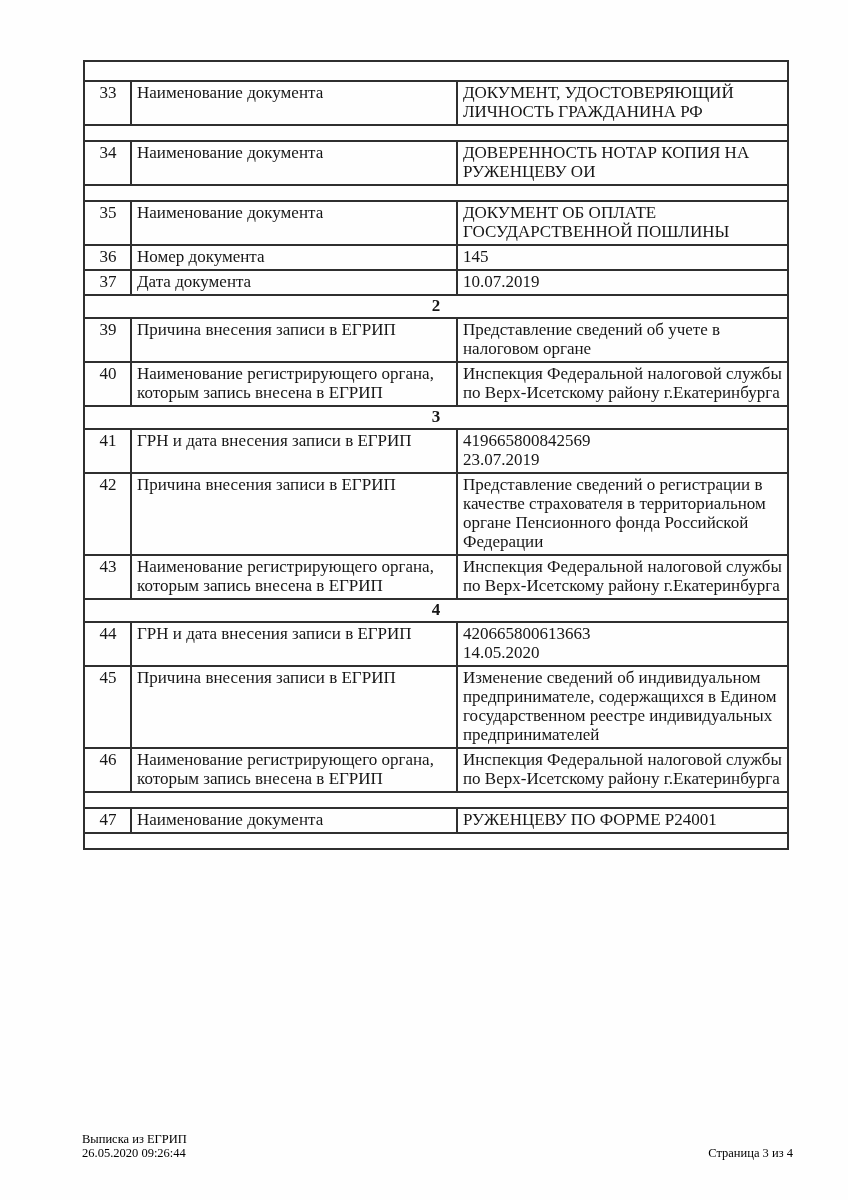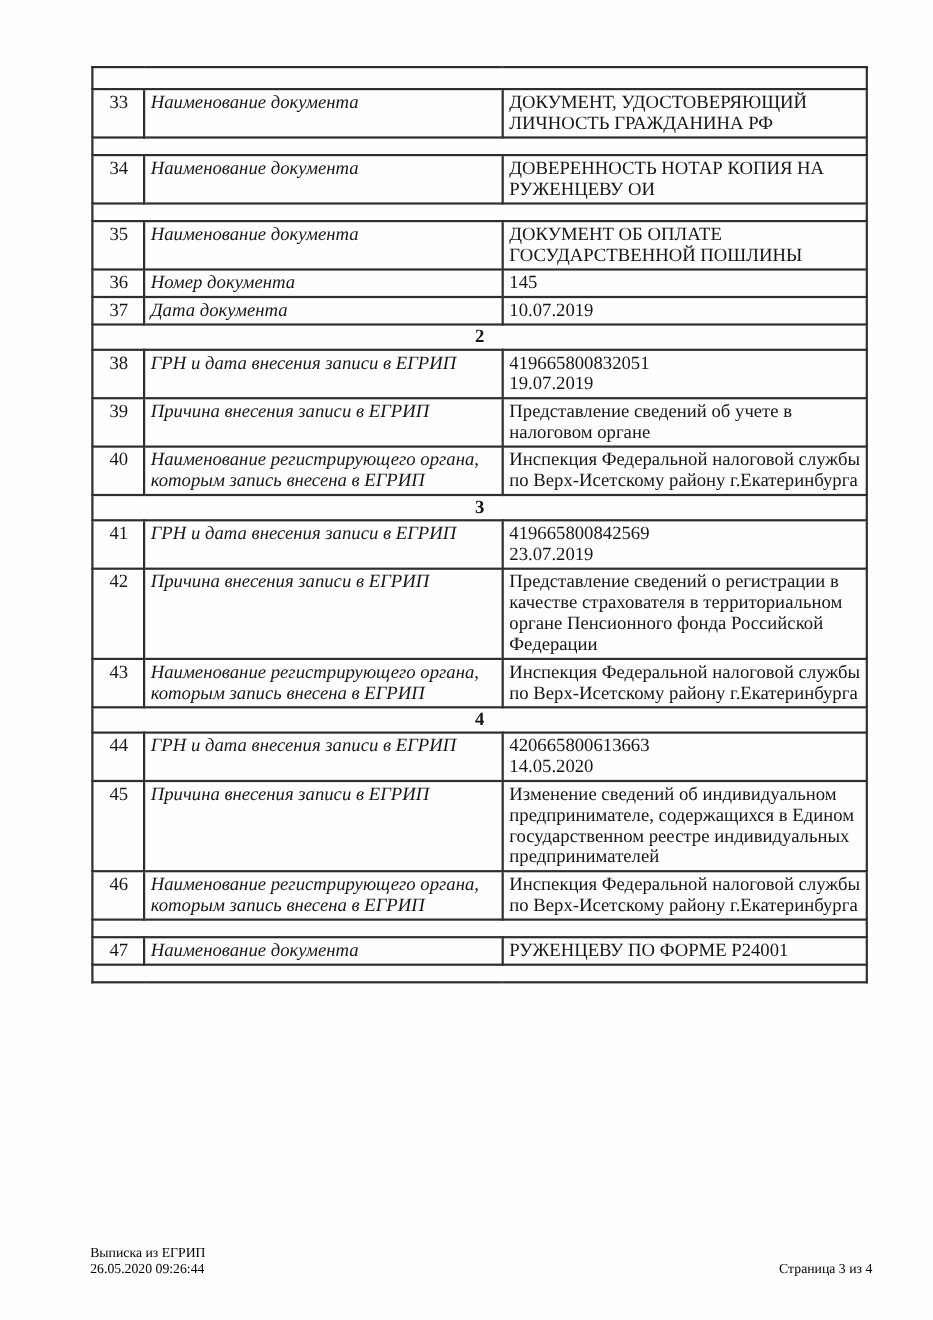--- a/index.html
+++ b/index.html
@@ -28,21 +28,21 @@
     border: 2px solid #2f2f2f;
     vertical-align: top;
     padding: 1px 4px 3px 5px;
     overflow: hidden;
   }
   .col-num   { width: 47px; }
   .col-label { width: 326px; }
   .col-value { width: 331px; }
 
   .cell-num   { text-align: center; padding-left: 0; padding-right: 0; }
-  .cell-label { white-space: pre-line; font-style: italic; }
+  .cell-label { white-space: pre-line; }
   .cell-value { white-space: pre-line; }
 
   .row-spacer td { height: 16px; padding: 0; }
   .row-spacer.first td { height: 20px; }
   .row-section td {
     text-align: center;
     font-weight: bold;
     height: 17px;
     padding: 0 0 2px 0;
     line-height: 19px;
@@ -102,26 +102,20 @@
           <td class="cell-label">Номер документа</td>
           <td class="cell-value">145</td>
         </tr>
         <tr class="row-data">
           <td class="cell-num">37</td>
           <td class="cell-label">Дата документа</td>
           <td class="cell-value">10.07.2019</td>
         </tr>
         <tr class="row-section">
           <td colspan="3">2</td>
-        </tr>
-        <tr class="row-data">
-          <td class="cell-num">38</td>
-          <td class="cell-label">ГРН и дата внесения записи в ЕГРИП</td>
-          <td class="cell-value">419665800832051
-19.07.2019</td>
         </tr>
         <tr class="row-data">
           <td class="cell-num">39</td>
           <td class="cell-label">Причина внесения записи в ЕГРИП</td>
           <td class="cell-value">Представление сведений об учете в
 налоговом органе</td>
         </tr>
         <tr class="row-data">
           <td class="cell-num">40</td>
           <td class="cell-label">Наименование регистрирующего органа,

